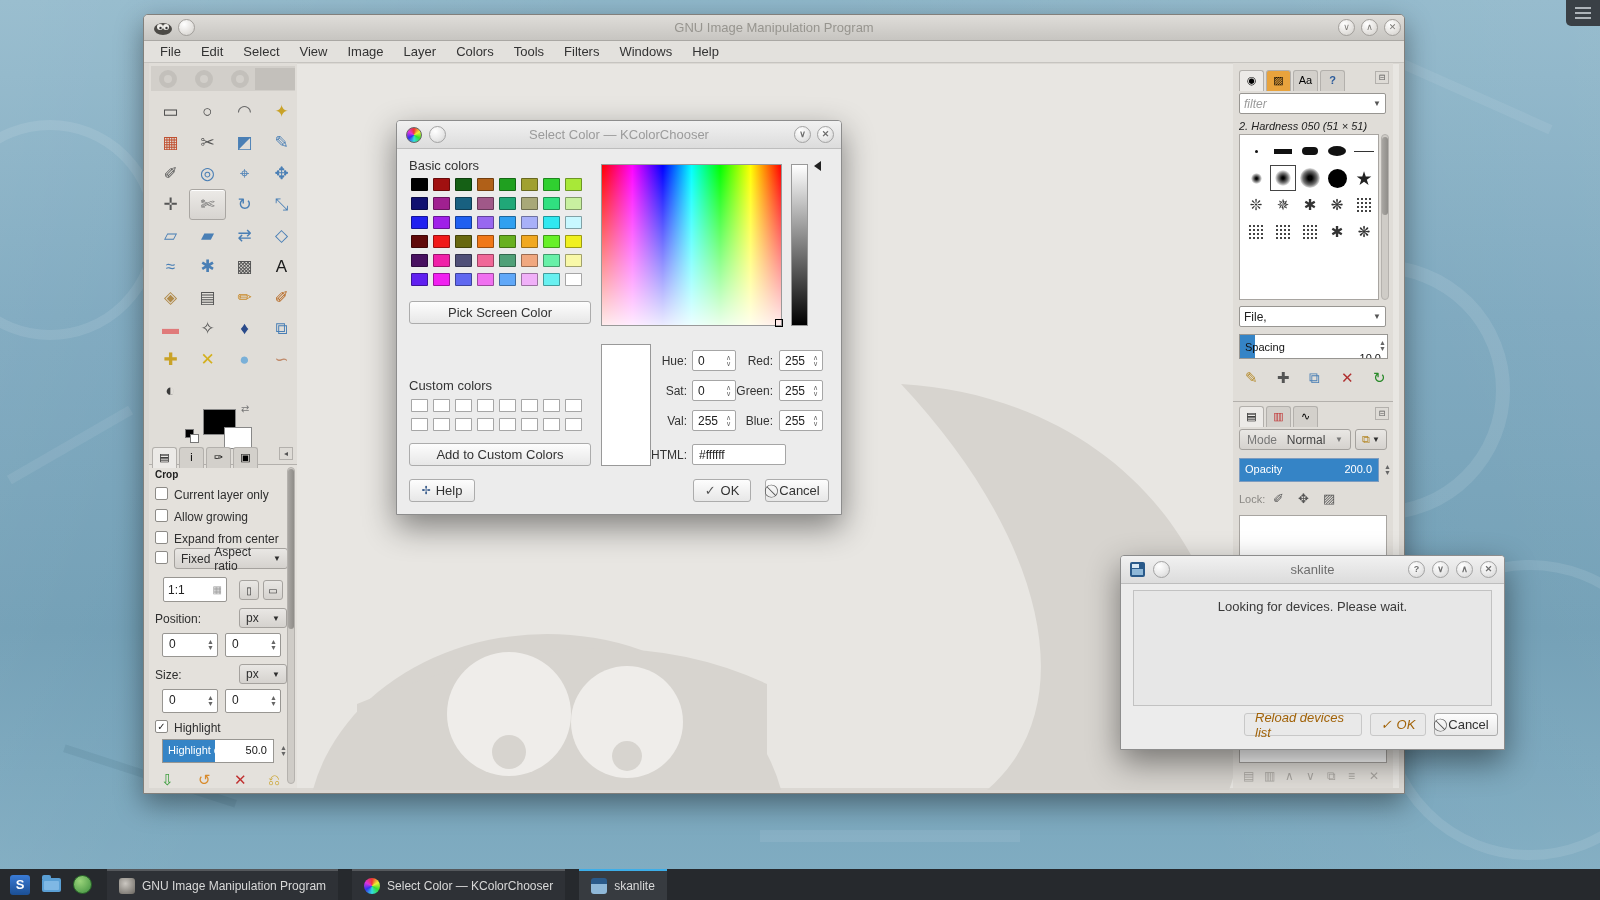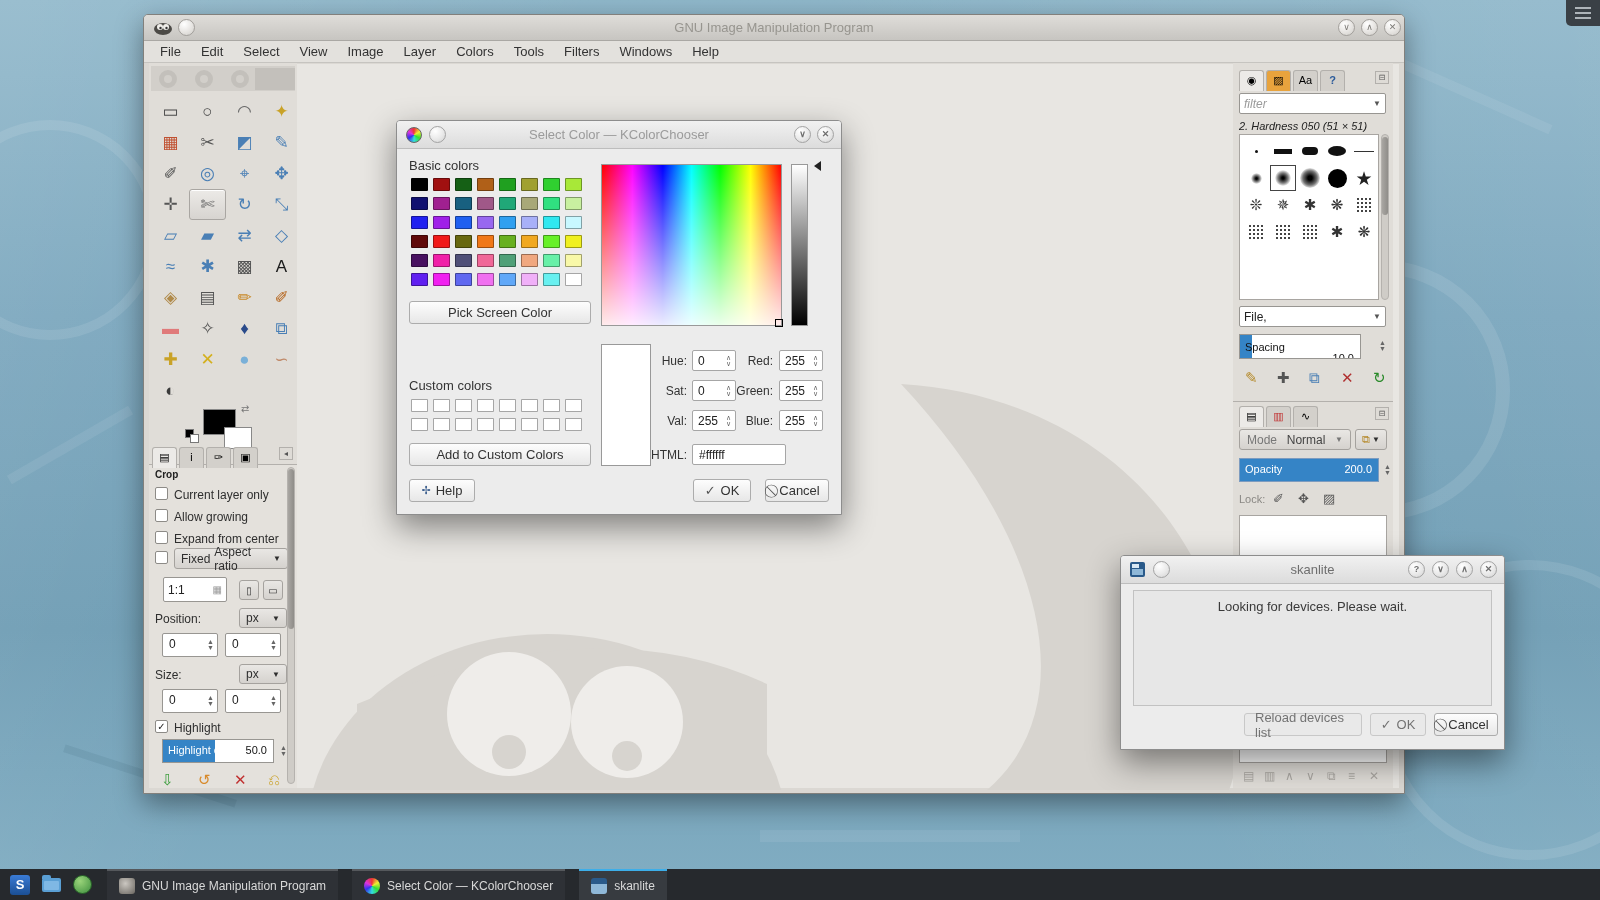--- a/index.html
+++ b/index.html
@@ -81,21 +81,21 @@
 
   
   .kde-window { position:absolute; background:#ececec; border:1px solid #8d8d8d; border-radius:4px 4px 0 0; box-shadow:0 12px 32px rgba(0,0,0,.45); }
   .kde-titlebar { position:relative; height:28px; background:linear-gradient(#f1f1f1,#dcdcdc); border-bottom:1px solid #bdbdbd; border-radius:3px 3px 0 0; }
   .kde-title { position:absolute; left:0; right:0; top:6px; text-align:center; font-size:13px; color:#9b9b9b; }
   .kde-round { position:absolute; top:5px; width:17px; height:17px; border-radius:50%;
     background:radial-gradient(circle at 35% 28%, #fff 0%, #e9e9e9 55%, #d2d2d2 100%);
     border:1px solid #a3a3a3; color:#6e6e6e; font-size:9px; line-height:15px; text-align:center; font-weight:bold; }
   .kde-btn { position:absolute; height:23px; background:linear-gradient(#fdfdfd,#e7e7e7); border:1px solid #acacac; border-radius:3px;
     font-size:13px; color:#333; display:flex; align-items:center; justify-content:center; gap:5px; padding:0 10px; }
-  .kde-btn.disabled { background:#e9e9e9; border-color:#c8c8c8; color:#737373; }
+  .kde-btn.disabled { background:#e9e9e9; border-color:#c8c8c8; color:#a16207;font-style:italic; }
   .kde-spin { position:absolute; width:44px; height:21px; background:#fff; border:1px solid #a6a6a6; border-radius:2px; display:flex; }
   .kde-spin .val { flex:1; font-size:12px; color:#222; padding:3px 0 0 5px; }
   .kde-label { position:absolute; font-size:12px; color:#333; text-align:right; }
   .swatch-grid { position:absolute; display:grid; grid-template-columns:repeat(8,17px); gap:6px 5px; }
   .swatch { width:17px; height:13px; border:1px solid rgba(0,0,0,.35); border-radius:1px; }
 
   
   #taskbar { position:absolute; left:0; right:0; bottom:0; height:31px; background:#26292d; display:flex; align-items:center; z-index:50; }
   .launcher { width:22px; height:22px; margin-left:9px; display:flex; align-items:center; justify-content:center; }
   .task-btn { height:31px; display:flex; align-items:center; gap:7px; padding:0 12px; margin-left:14px; background:#2e3136; border-top:2px solid #55585c; font-size:12px; color:#d9d9d9; }
@@ -389,21 +389,21 @@
     </div>
     <div class="scrollbar" style="left:148px; top:71px; height:166px;">
       <div class="scroll-thumb" style="top:2px; height:78px;"></div>
     </div>
 
     <div class="gimp-entry" style="left:6px; top:243px; width:147px; height:21px; justify-content:space-between;">
       <span>File,</span>
         <span style="font-size:8px; color:#555;">▼</span>
     </div>
 
-    <div class="slider" style="left:6px; top:271px; width:122px; height:25px;">
+    <div class="slider" style="left:6px; top:271px; width:149px; height:25px;">
       <div class="fill" id="spacing-fill" style="width: 10%;"></div>
       <div class="s-label" style="top:6px;">Spacing</div>
       <div class="s-value" style="top:17px;">10.0</div>
     </div>
     <div class="arrows" style="position:absolute; left:143px; top:273px; height:20px;">
         <i>▲</i>
         <i>▼</i>
       </div>
 
     <div id="brush-action-buttons">

